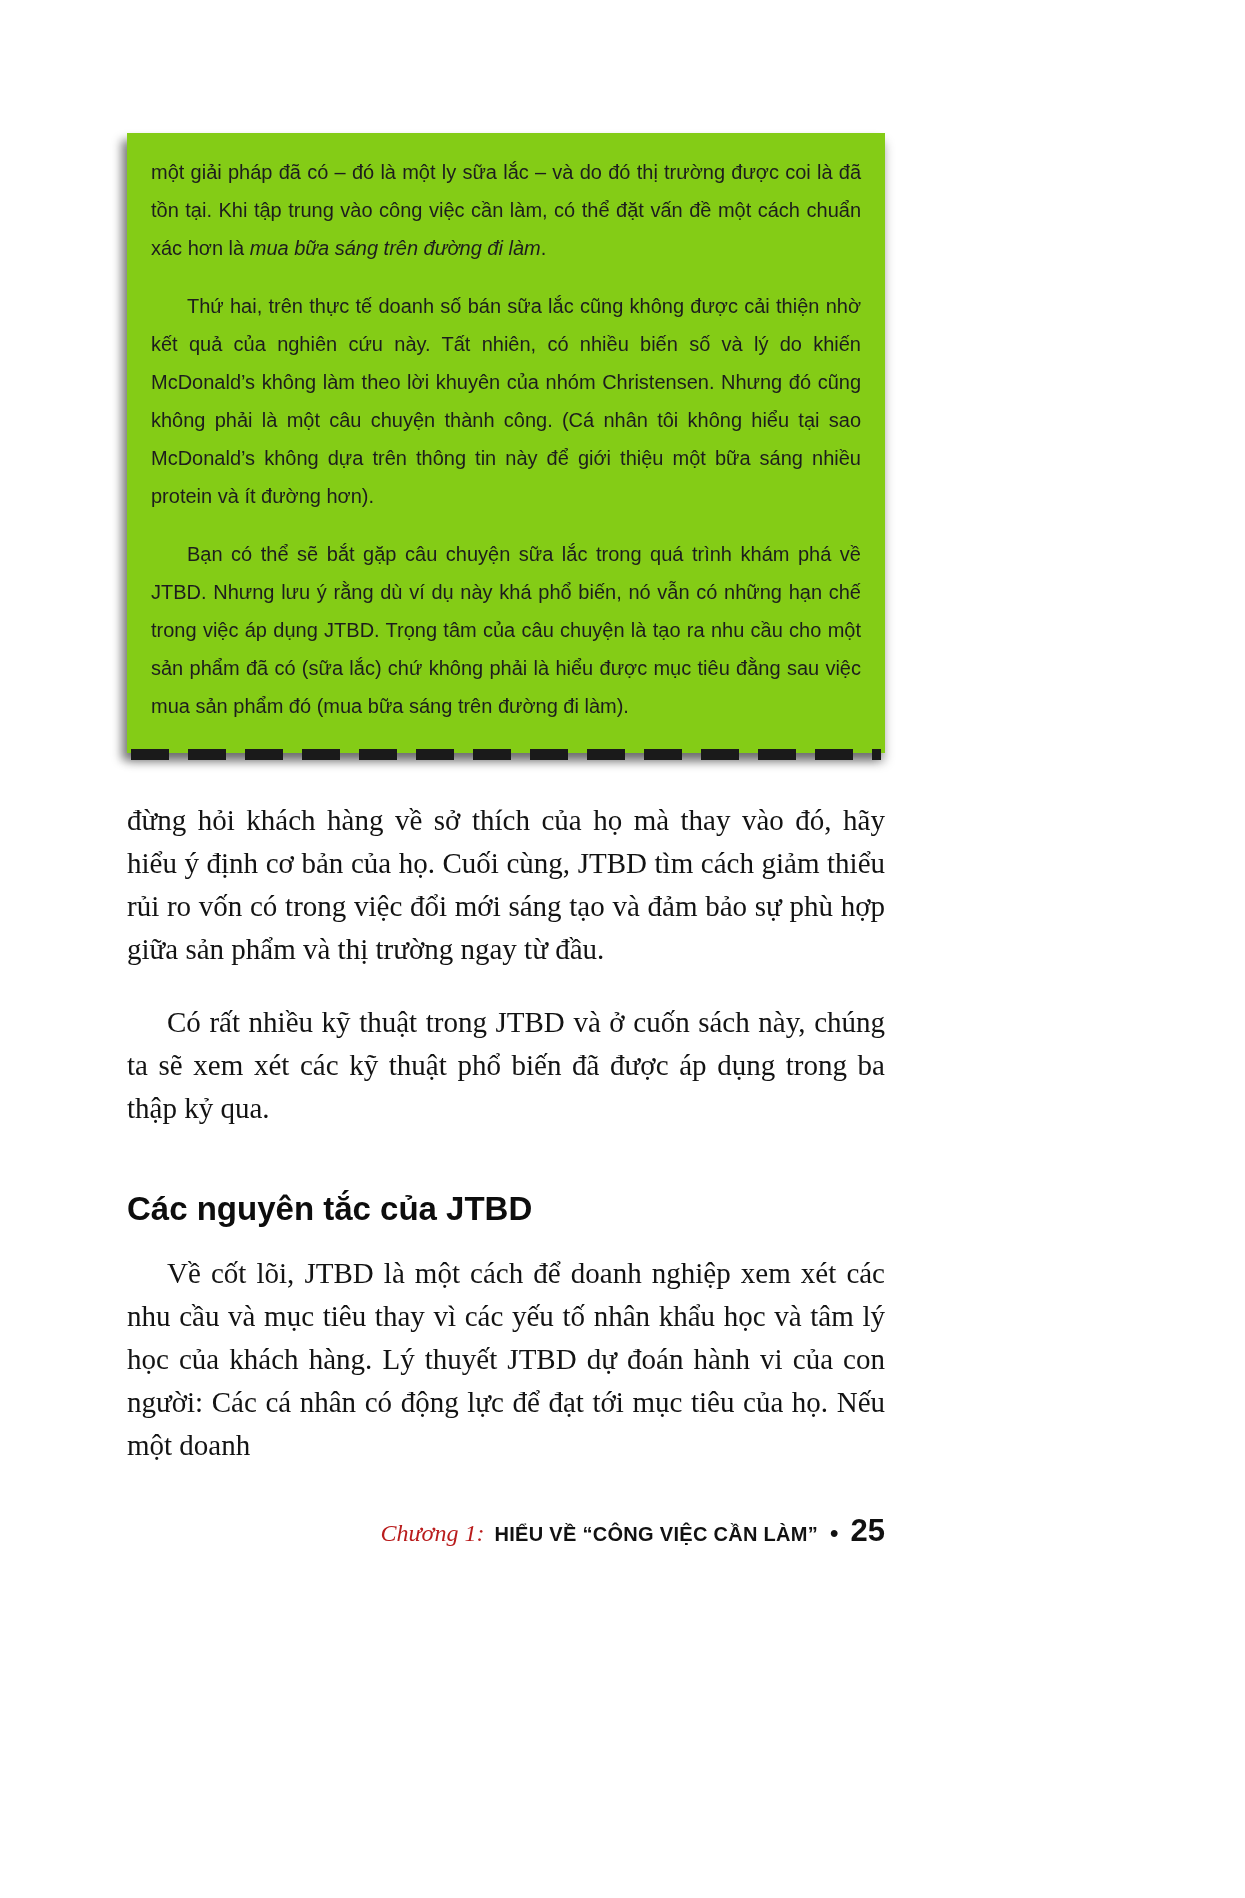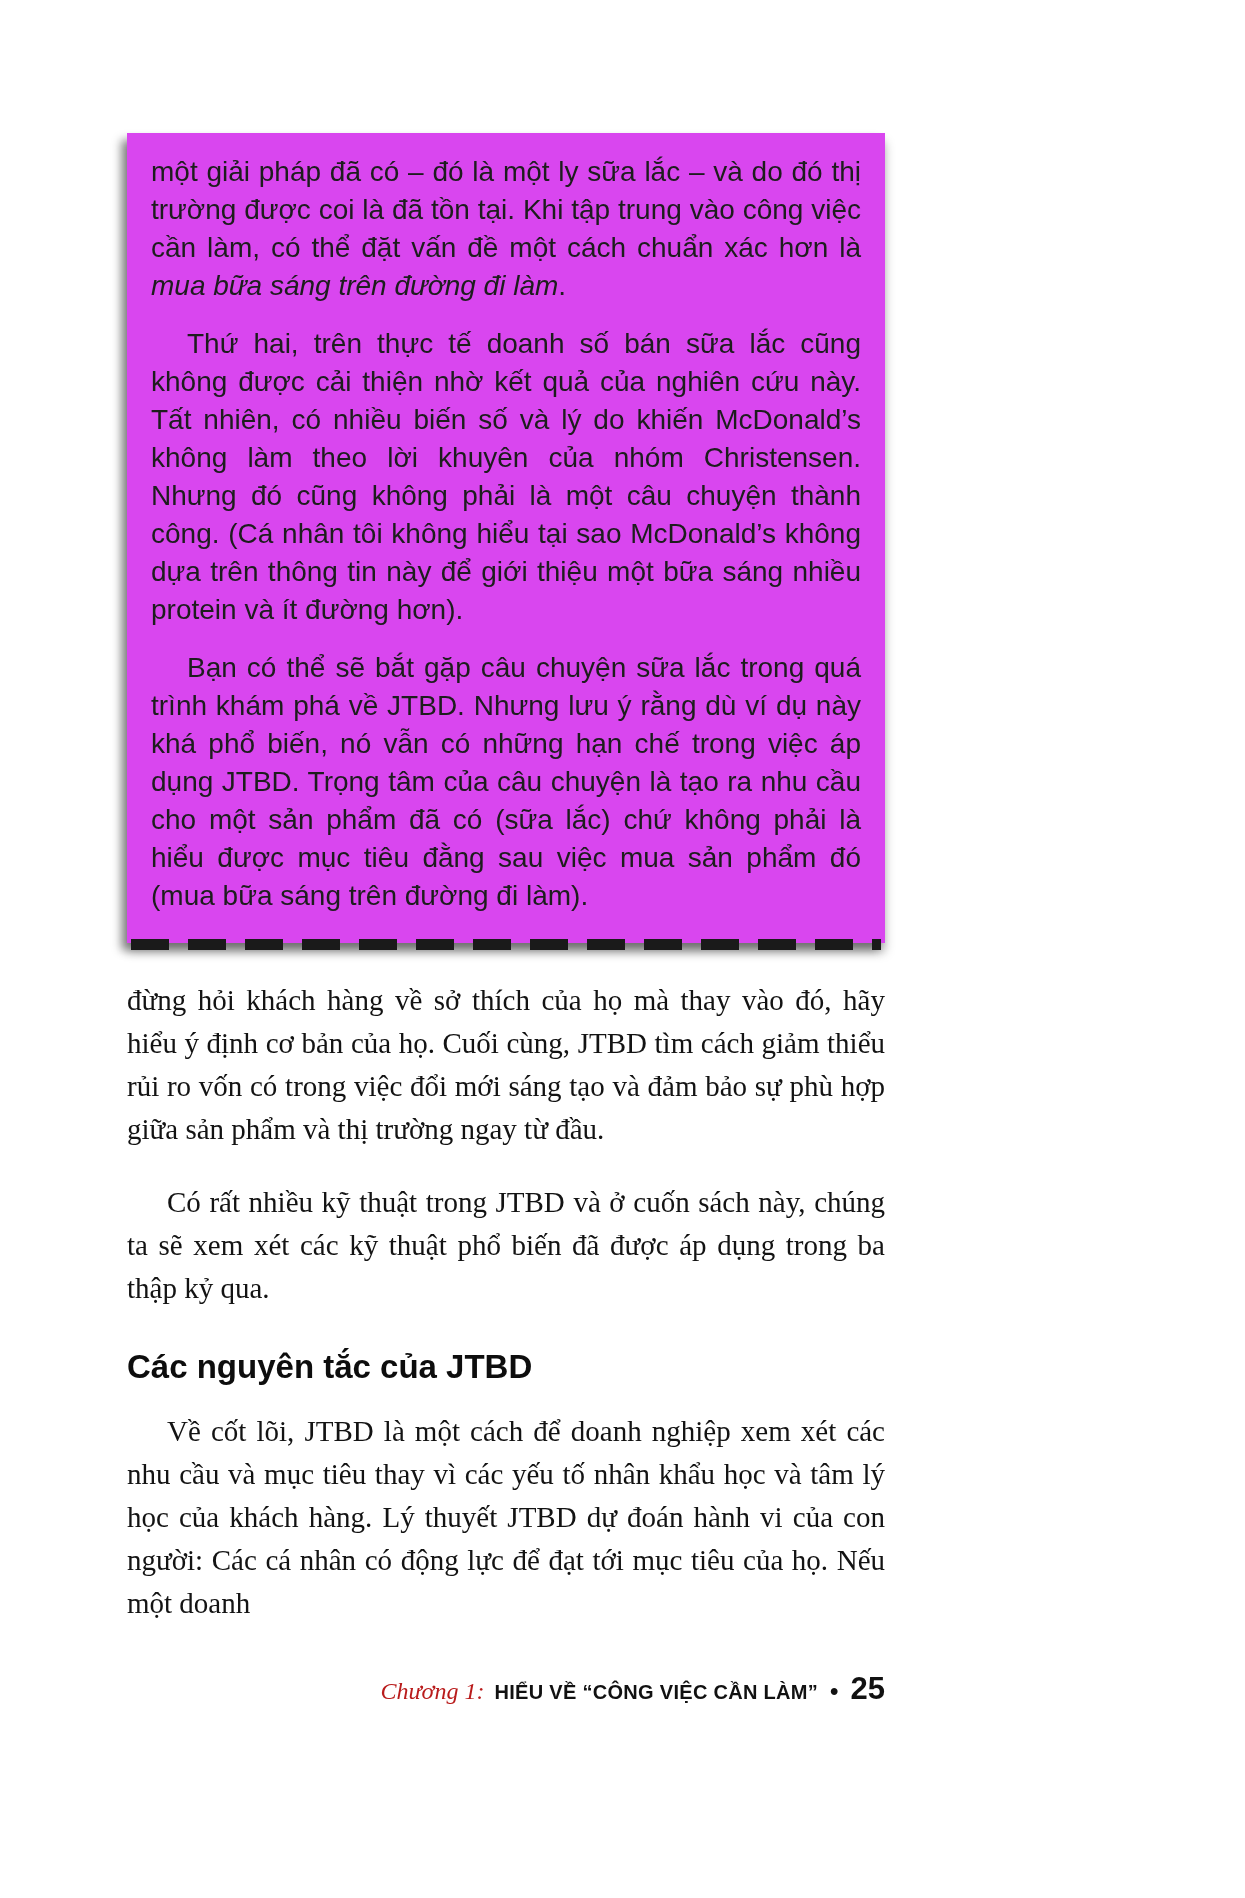--- a/index.html
+++ b/index.html
@@ -15,25 +15,25 @@
   .content-col {
     position: absolute;
     left: 127px;
     top: 133px;
     width: 758px;
   }
 
   
   .callout {
     position: relative;
-    background: #d946ef;
+    background: #84cc16;
     padding: 20px 24px 28px 24px;
     box-shadow: -6px 7px 9px rgba(0,0,0,0.40), 0 9px 10px rgba(0,0,0,0.28);
     font-family: "Liberation Sans", sans-serif;
-    font-size: 28px;
+    font-size: 20px;
     line-height: 38px;
     color: #1d1d1d;
     text-align: justify;
   }
   .callout p { margin: 0; }
   .callout p + p { margin-top: 20px; }
   .callout .indent { text-indent: 36px; }
   .callout em { font-style: italic; }
   .torn-edge {
     position: absolute;
@@ -47,31 +47,31 @@
   }
 
   
   .body-para {
     font-family: "Liberation Serif", serif;
     font-size: 29px;
     line-height: 43px;
     color: #131313;
     text-align: justify;
   }
-  .body-para.first { margin-top: 36px; }
+  .body-para.first { margin-top: 46px; }
   .body-para + .body-para { margin-top: 30px; }
   .body-para.indent { text-indent: 40px; }
 
   
   .section-heading {
     font-family: "Liberation Sans", sans-serif;
     font-weight: bold;
     font-size: 33px;
     color: #0d0d0d;
-    margin-top: 38px;
+    margin-top: 60px;
     margin-bottom: 24px;
     text-align: left;
   }
 
   
   .footer {
     margin-top: 46px;
     text-align: right;
     white-space: nowrap;
     font-family: "Liberation Sans", sans-serif;

